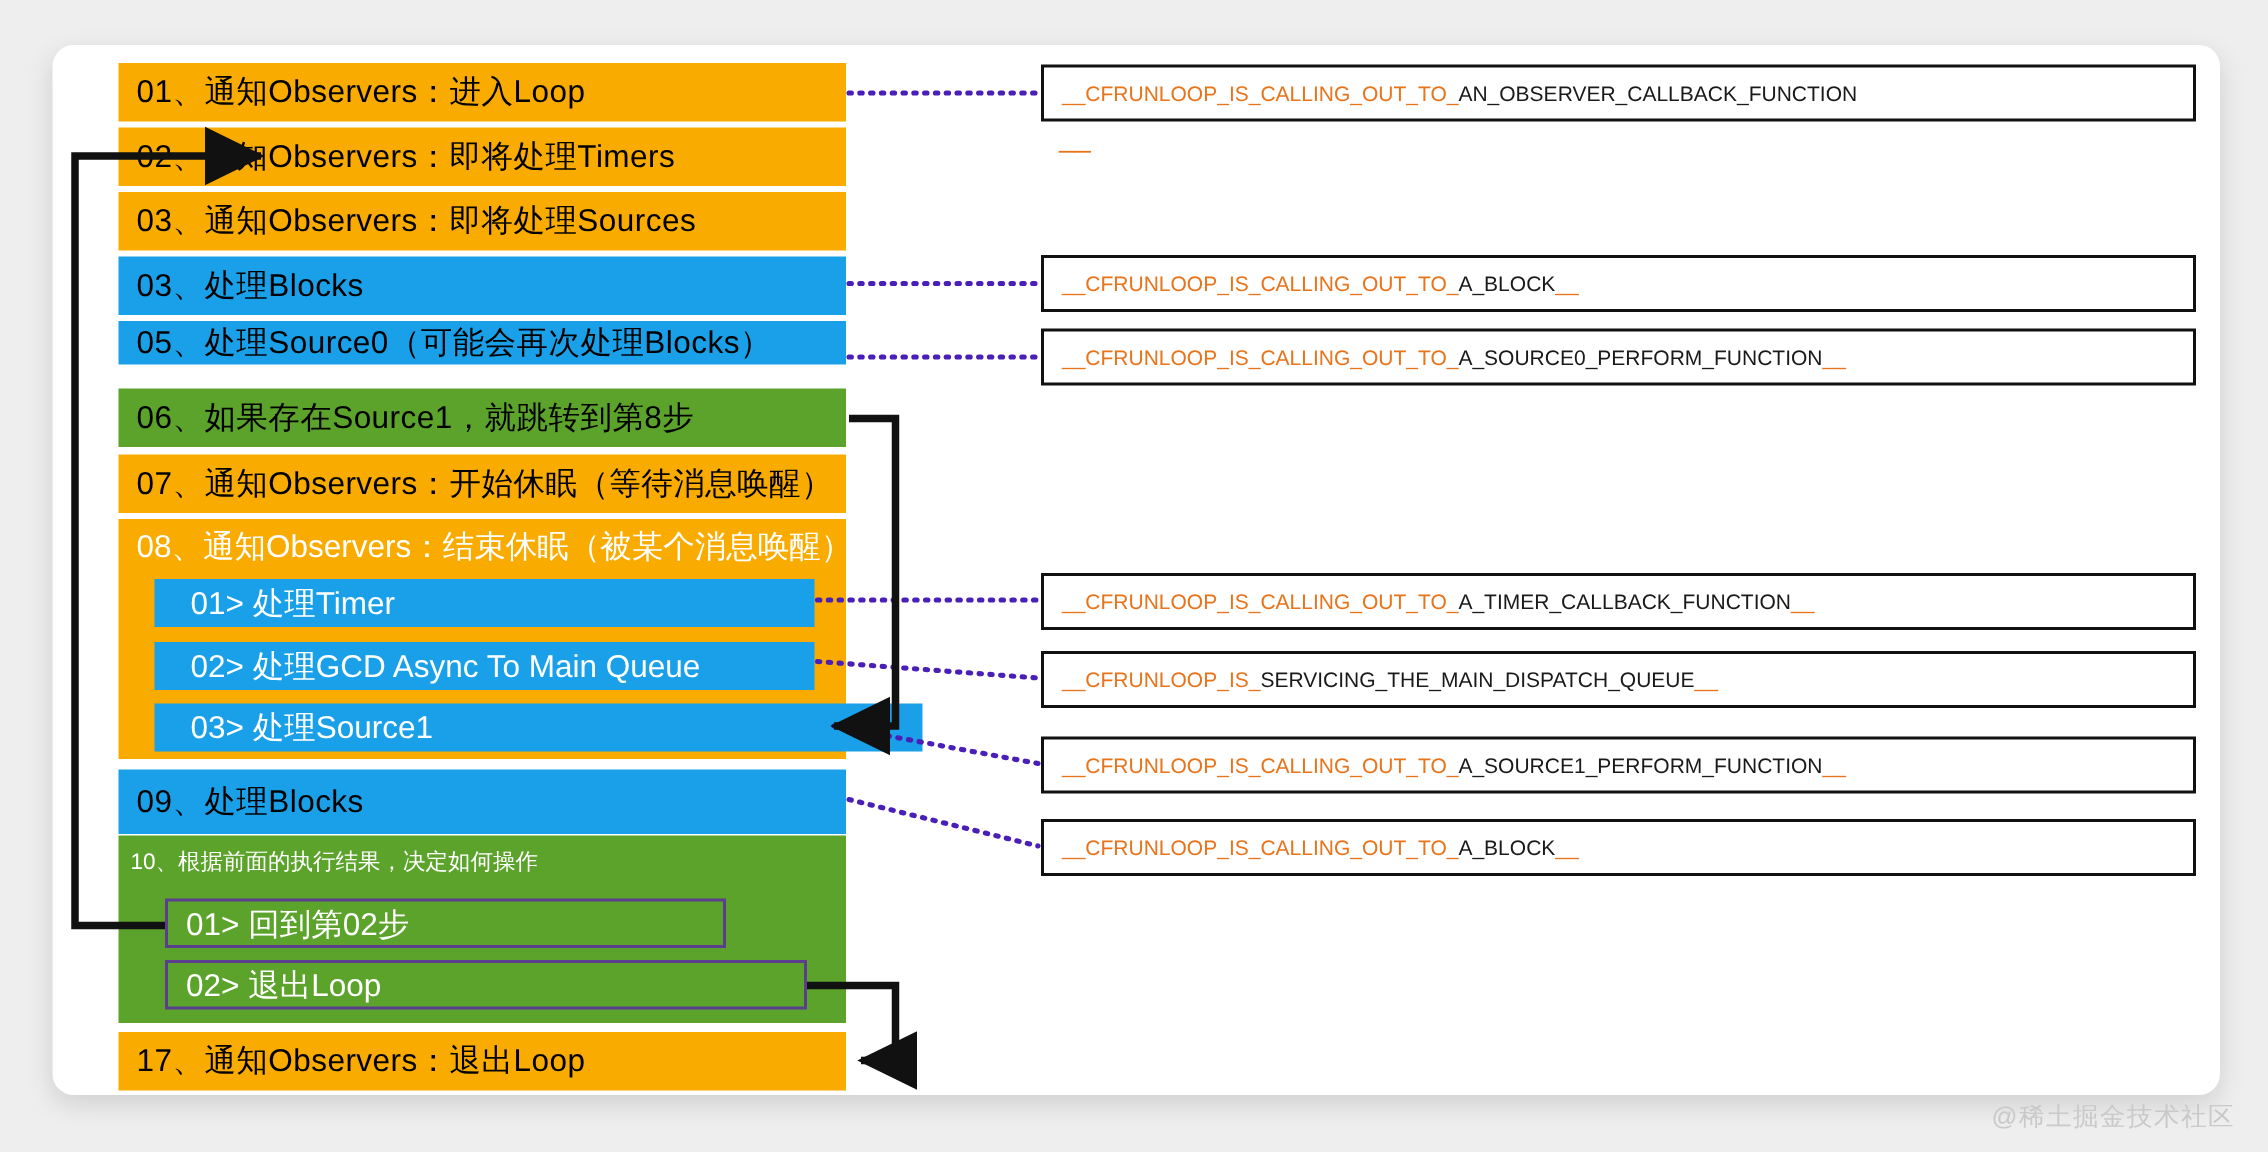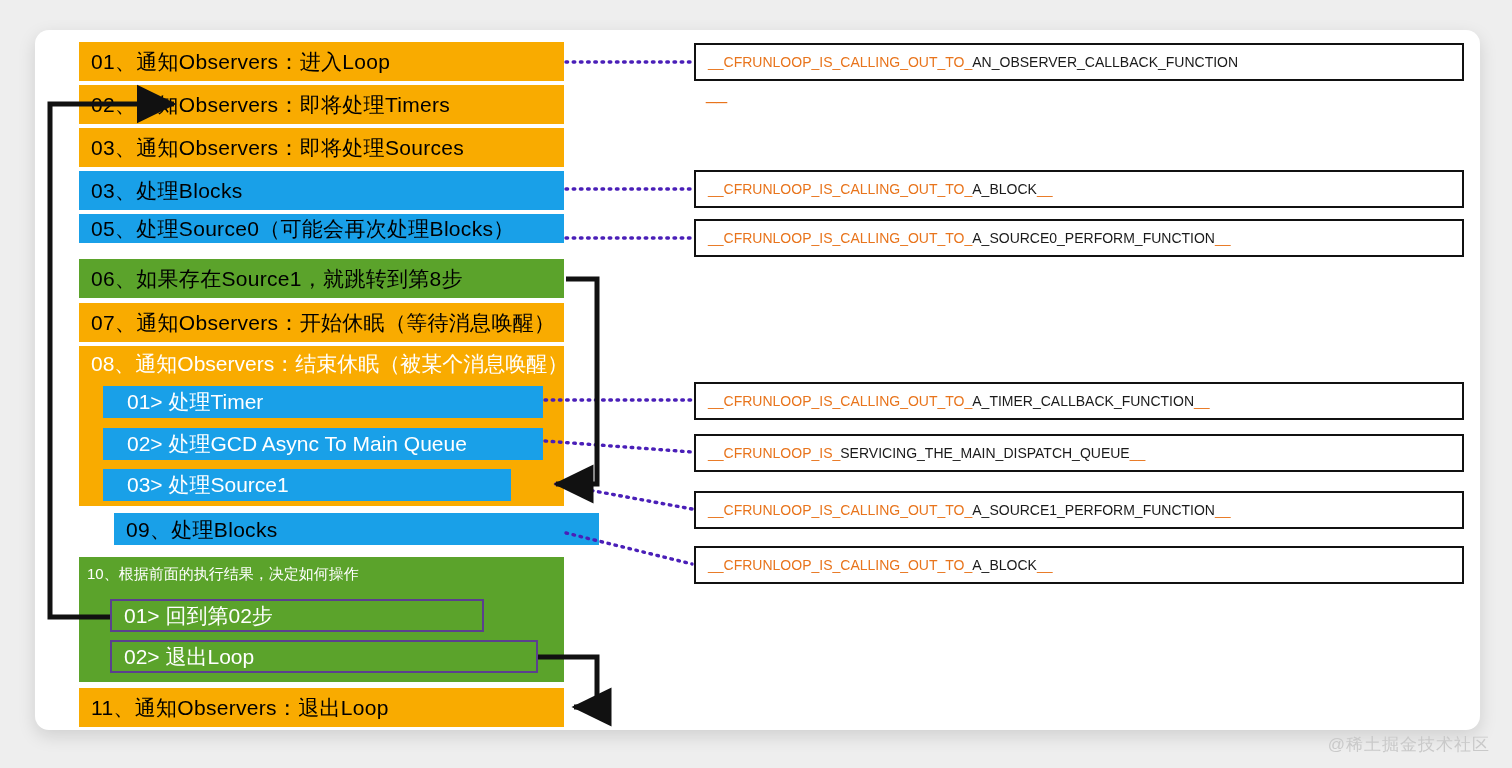--- a/index.html
+++ b/index.html
@@ -138,32 +138,32 @@
   <div class="bar blue" style="left:79px; top:214px; width:485px; height:29px;">05、处理Source0（可能会再次处理Blocks）</div>
 
   <div class="bar green" style="left:79px; top:259px; width:485px; height:39px;">06、如果存在Source1，就跳转到第8步</div>
 
   <div class="bar orange" style="left:79px; top:303px; width:485px; height:39px;">07、通知Observers：开始休眠（等待消息唤醒）</div>
 
   <div class="step-group" style="left:79px; top:346px; width:485px; height:160px;">
     <div class="group-title">08、通知Observers：结束休眠（被某个消息唤醒）</div>
     <div class="subbar" style="left:24px; top:40px; width:440px; height:32px;">01&gt; 处理Timer</div>
     <div class="subbar" style="left:24px; top:82px; width:440px; height:32px;">02&gt; 处理GCD Async To Main Queue</div>
-    <div class="subbar" style="left:24px; top:123px; width:408px; height:32px;">03&gt; 处理Source1</div>
-  </div>
-
-  <div class="bar blue" style="left:79px; top:513px; width:485px; height:32px;margin-left:35px;">09、处理Blocks</div>
+    <div class="subbar" style="left:24px; top:123px; width:512px; height:32px;">03&gt; 处理Source1</div>
+  </div>
+
+  <div class="bar blue" style="left:79px; top:513px; width:485px; height:43px;">09、处理Blocks</div>
 
   <div class="decision-group" style="left:79px; top:557px; width:485px; height:125px;">
     <div class="decision-title">10、根据前面的执行结果，决定如何操作</div>
     <div class="decision-opt" style="left:31px; top:42px; width:374px; height:33px;">01&gt; 回到第02步</div>
     <div class="decision-opt" style="left:31px; top:83px; width:428px; height:33px;">02&gt; 退出Loop</div>
   </div>
 
-  <div class="bar orange" style="left:79px; top:688px; width:485px; height:39px;">11、通知Observers：退出Loop</div>
+  <div class="bar orange" style="left:79px; top:688px; width:485px; height:39px;">17、通知Observers：退出Loop</div>
 
   <div class="codebox" style="left:694px; top:43px; width:770px; height:38px;">
     <span class="pre">__CFRUNLOOP_IS_CALLING_OUT_TO_</span>
       <span class="post">AN_OBSERVER_CALLBACK_FUNCTION</span>
   </div>
   <div class="overflow-tail" style="left:706px; top:82px;">__</div>
 
   <div class="codebox" style="left:694px; top:170px; width:770px; height:38px;">
     <span class="pre">__CFRUNLOOP_IS_CALLING_OUT_TO_</span>
       <span class="post">A_BLOCK</span>

